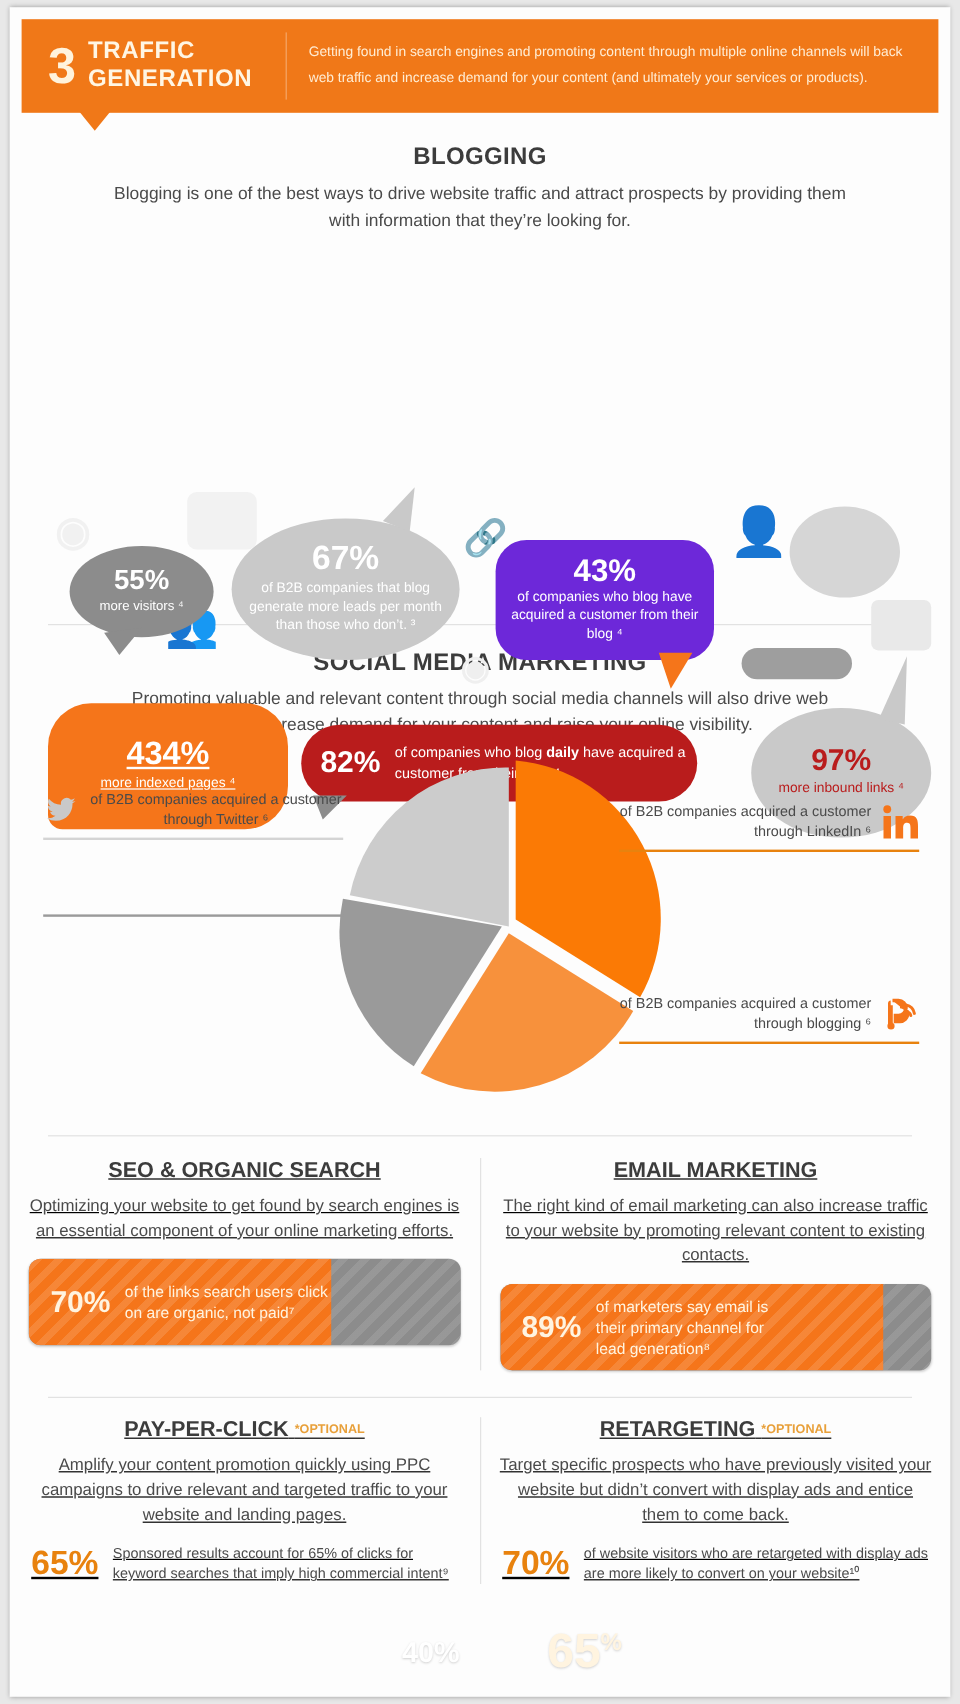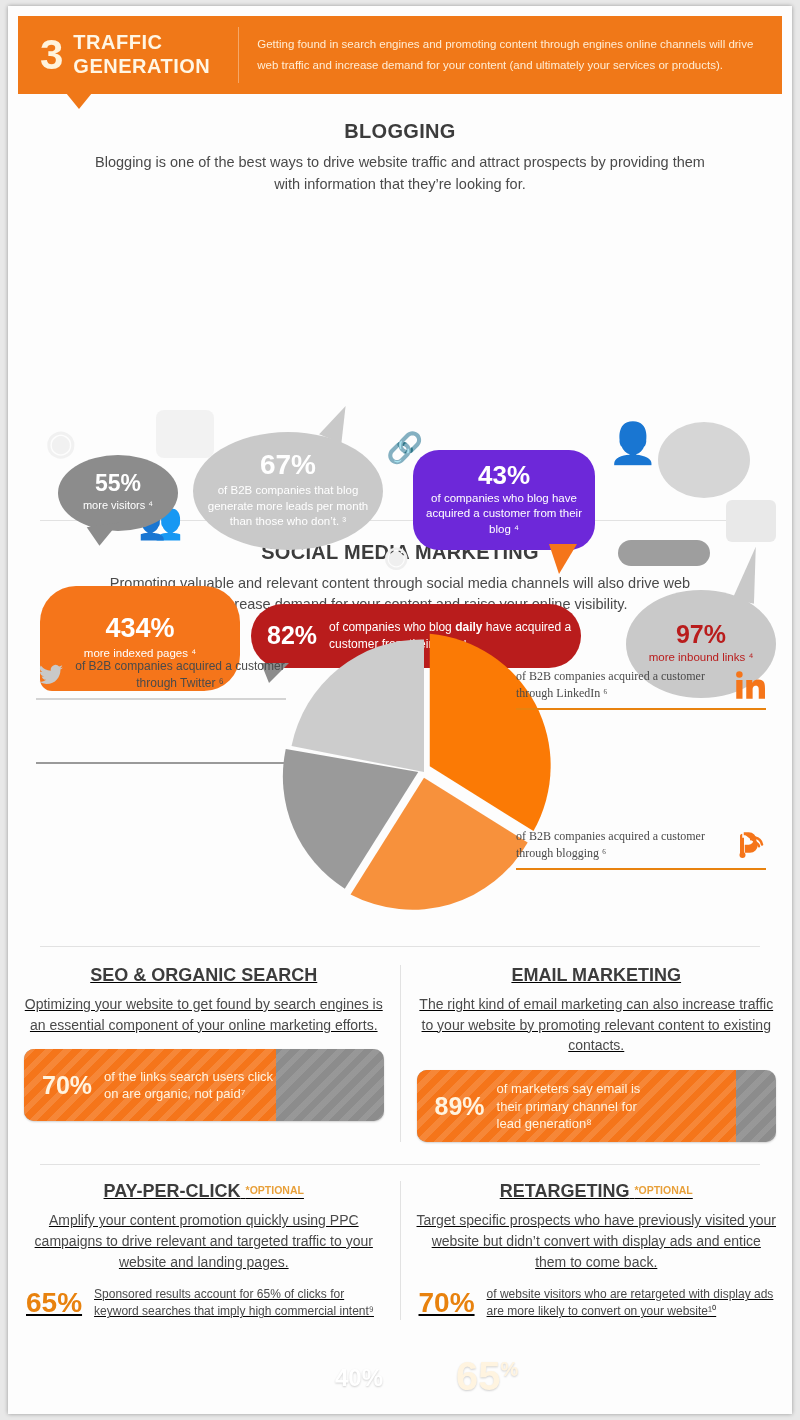--- a/index.html
+++ b/index.html
@@ -118,21 +118,21 @@
     content:''; position: absolute; right: 18px; bottom: -24px;
     width: 0; height: 0;
     border-left: 10px solid transparent;
     border-right: 18px solid transparent;
     border-top: 30px solid #F5751A;
   }
 
   .bub-434 {
     left: 32px; top: 386px; width: 200px; height: 105px;
     background: #F5751A; border-radius: 36px 36px 36px 12px;
-    display: flex; flex-direction: column; align-items: center; justify-content: center;
+    display: flex; flex-direction: column; align-items: center; justify-content: center; text-decoration: underline;
   }
   .bub-434 .pct { font-size: 27px; }
   .bub-434 .txt { font-size: 11.5px; margin-top: 4px; }
 
   .bub-82 {
     left: 243px; top: 404px; width: 330px; height: 64px;
     background: #b91c1c; border-radius: 32px;
     display: flex; align-items: center; padding-left: 16px;
   }
   .bub-82 .pct { font-size: 25px; font-weight: bold; margin-right: 12px; }
@@ -181,21 +181,21 @@
   }
   .lbl-65 { left: 448px; top: 738px; font-size: 40px; color: #FFF4E0; }
   .lbl-65 sup { font-size: 20px; }
   .lbl-40 { left: 327px; top: 748px; font-size: 24px; }
 
   .legend {
     position: absolute; font-size: 12px; color: #4a4a4a; line-height: 1.42;
   }
   .legend .rule { height: 2px; margin-top: 6px; }
   .lg-left { width: 250px; left: 28px; text-align: center; }
-  .lg-right { width: 250px; right: 26px; text-align: left; font-family: Liberation Serif, serif; }
+  .lg-right { width: 250px; right: 26px; text-align: right; }
   .lg-row { display: flex; align-items: center; gap: 8px; }
   .ic { flex: 0 0 auto; }
 
   
   .twocol { display: flex; text-decoration: underline; }
   .col { flex: 1; padding: 0 16px; }
   .vline { width: 1px; background: #e2e2e2; }
   .col-title { text-align: center; font-size: 18px; font-weight: bold; color: #3c3c3c; }
   .col-title .opt { font-size: 10.5px; color: #E8A03A; font-weight: bold; vertical-align: 3px; }
   .col-desc { text-align: center; font-size: 14px; color: #4a4a4a; line-height: 1.48; margin-top: 8px; }
@@ -233,21 +233,21 @@
 
 <div class="page">
 
   <div class="header">
     <div class="num">3</div>
     <div>
       <div class="htitle">TRAFFIC</div>
       <div class="htitle">GENERATION</div>
     </div>
     <div class="divider"></div>
-    <div class="hdesc">Getting found in search engines and promoting content through engines online channels will drive web traffic and increase demand for your content (and ultimately your services or products).</div>
+    <div class="hdesc">Getting found in search engines and promoting content through multiple online channels will back web traffic and increase demand for your content (and ultimately your services or products).</div>
     <div class="tail"></div>
   </div>
 
   <div style="margin-top:26px;">
     <div class="sect-title">BLOGGING</div>
     <div class="sect-desc">Blogging is one of the best ways to drive website traffic and attract prospects by providing them with information that they’re looking for.</div>
   </div>
 
   <div class="blog-area">
 

